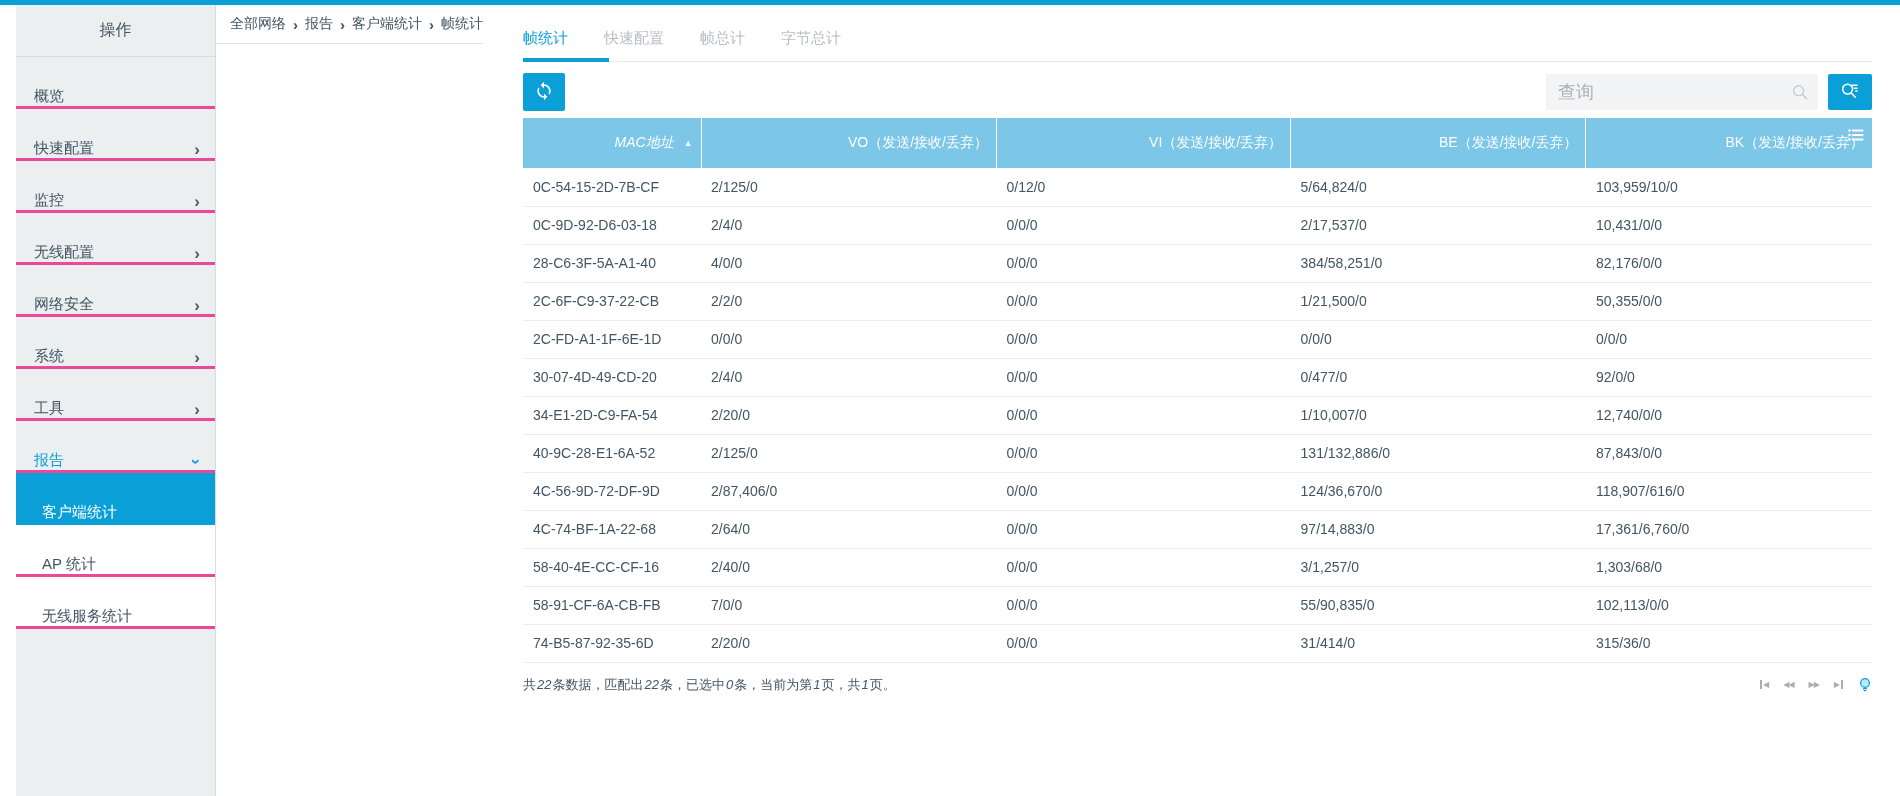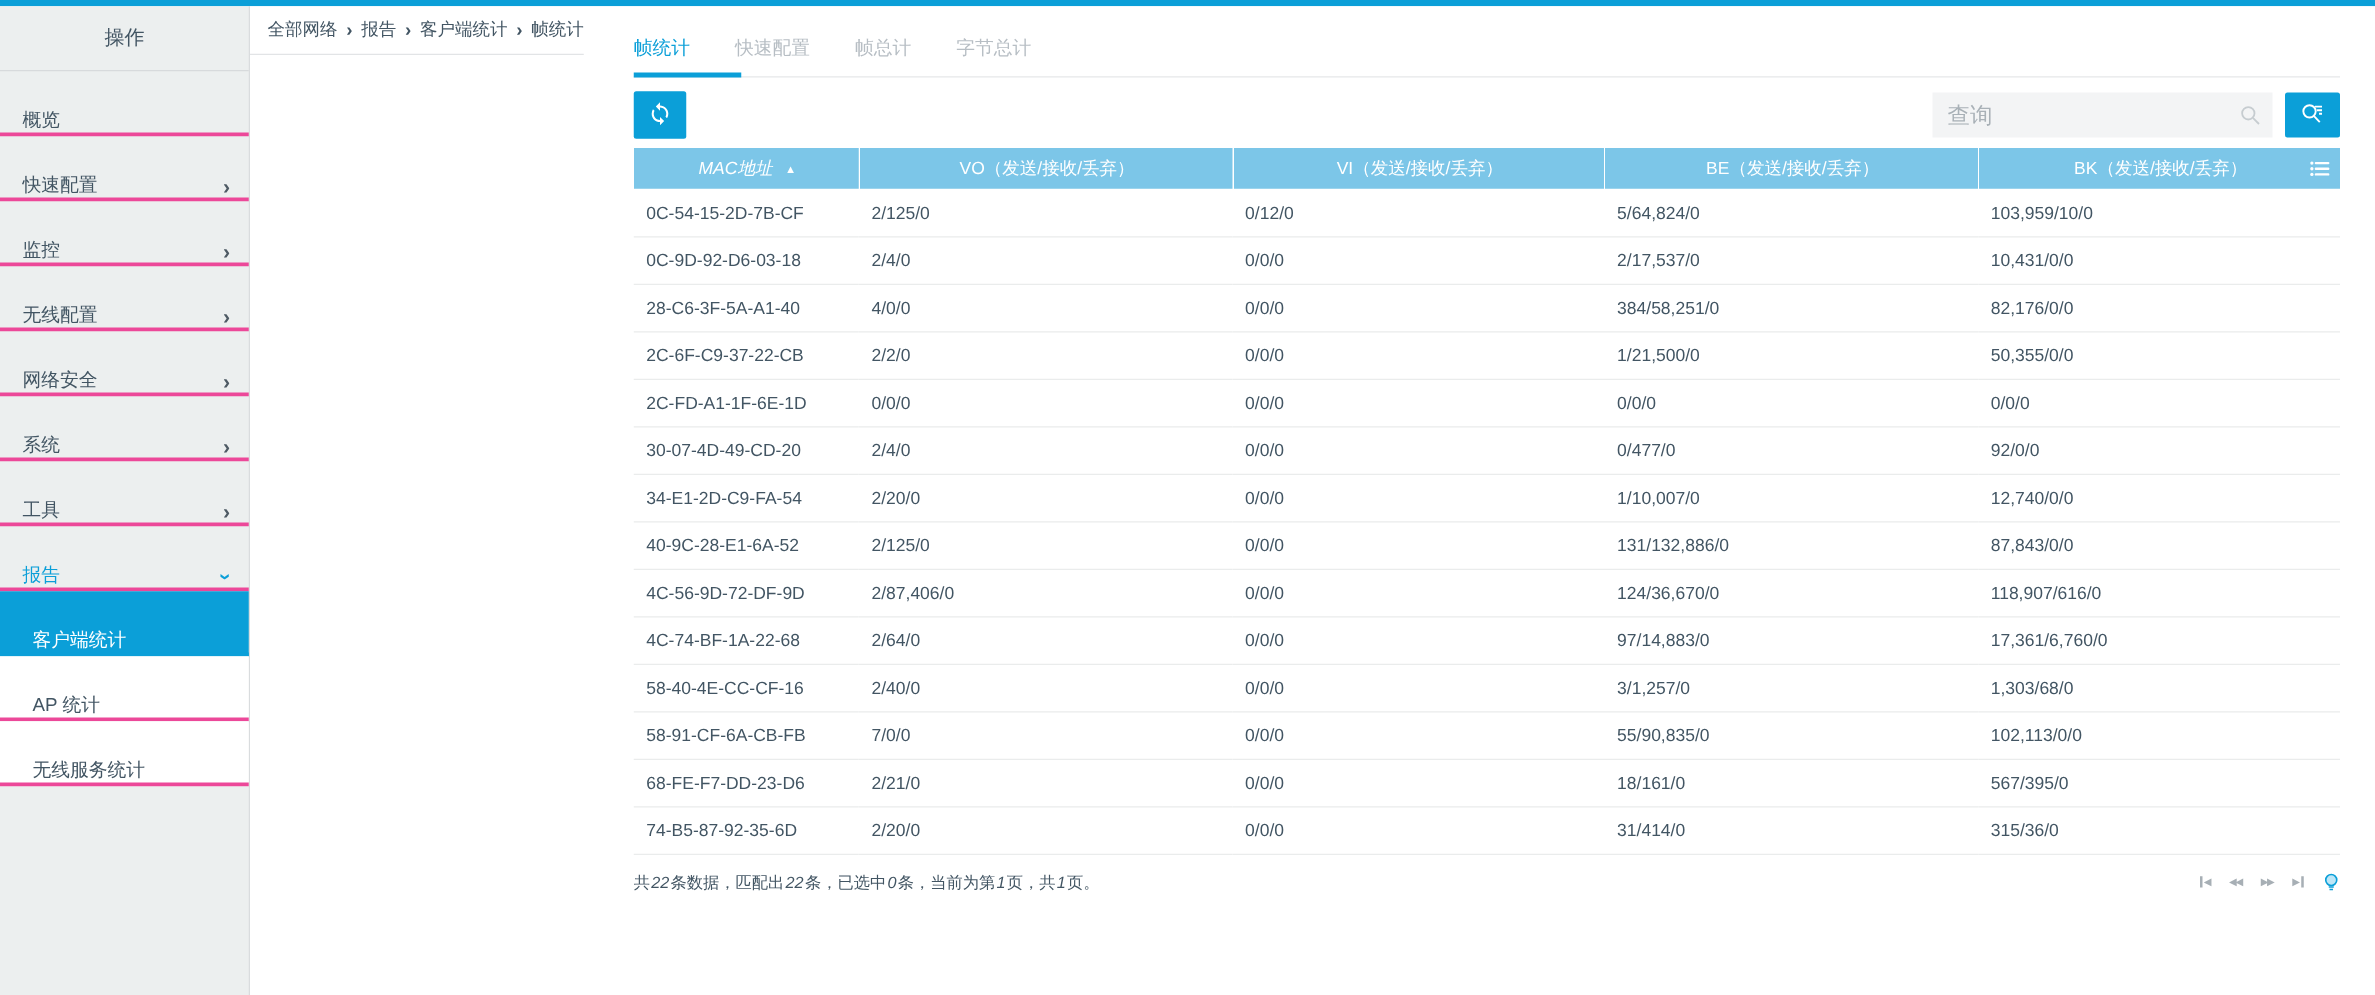--- a/index.html
+++ b/index.html
@@ -6,21 +6,21 @@
     --accent:#0B9FD8;
     --header:#7CC6E8;
     --text:#425563;
     --sbbg:#ECEFEF;
   }
   *{box-sizing:border-box;}
   html,body{margin:0;padding:0;}
   body{font-family:"Liberation Sans","DejaVu Sans",sans-serif;background:#fff;color:var(--text);}
   .app{width:1900px;height:796px;overflow:hidden;position:relative;background:#fff;}
   .topstrip{height:5px;background:var(--accent);}
-  .layout{display:flex;height:791px;}
+  .layout{display:flex;height:791px;padding-left:16px;}
 
   
   .sidebar{width:200px;flex:0 0 200px;background:var(--sbbg);border-right:1px solid #D9DCDE;}
   .sb-title{height:52px;display:flex;align-items:center;justify-content:center;font-size:16px;color:var(--text);border-bottom:1px solid #D7DADC;}
   .sb-item{height:52px;display:flex;align-items:flex-end;justify-content:space-between;padding:0 15px 0 18px;font-size:15px;color:var(--text);border-bottom:3px solid #ec4899;cursor:pointer;}
   .sb-item .chev{font-size:17px;font-weight:700;color:#4E5A64;line-height:1;}
   .sb-item.expanded{color:var(--accent);}
   .sb-item.expanded .chev{color:var(--accent);transform:rotate(90deg);}
   .sb-sub .sb-item{background:#fff;padding-left:26px;justify-content:flex-start;}
   .sb-sub .sb-item.active{background:var(--accent);color:#fff;border-bottom-color:var(--accent);}
@@ -41,21 +41,21 @@
   .toolbar{display:flex;align-items:center;margin-top:11px;}
   .btn-refresh{width:42px;height:38px;background:var(--accent);border:none;border-radius:2px;display:flex;align-items:center;justify-content:center;cursor:pointer;padding:0;}
   .spacer{flex:1;}
   .searchbox{position:relative;width:272px;height:36px;background:#F3F4F5;}
   .searchbox input{width:100%;height:100%;border:none;background:transparent;padding:0 36px 0 12px;font-size:18px;color:var(--text);font-family:inherit;outline:none;}
   .searchbox input::placeholder{color:#A9B1B7;}
   .searchbox .mag{position:absolute;right:9px;top:9px;pointer-events:none;}
   .btn-adv{width:44px;height:36px;background:var(--accent);border:none;border-radius:2px;margin-left:10px;display:flex;align-items:center;justify-content:center;cursor:pointer;padding:0;}
 
   table{width:100%;border-collapse:collapse;table-layout:fixed;margin-top:7px;}
-  thead th{background:var(--header);color:#fff;font-weight:400;font-size:14px;text-align:center;height:33px;padding:0 8px 0 10px;position:relative;cursor:pointer;white-space:nowrap;}
+  thead th{background:var(--header);color:#fff;font-weight:400;font-size:14px;text-align:right;height:50px;padding:0 8px 0 10px;position:relative;cursor:pointer;white-space:nowrap;}
   thead th + th{border-left:1px solid rgba(255,255,255,.55);}
   thead th.mac-col{font-style:italic;}
   .sort-arrow{font-size:9px;margin-left:10px;font-style:normal;vertical-align:1px;}
   .col-chooser{position:absolute;right:8px;top:10px;cursor:pointer;line-height:0;}
   tbody td{height:38px;padding:0 8px 0 10px;font-size:14px;color:var(--text);border-bottom:1px solid #EAECEC;white-space:nowrap;overflow:hidden;background:#fff;}
 
   .tfooter{display:flex;justify-content:space-between;align-items:center;margin-top:13px;font-size:13px;color:var(--text);gap:26px;}
   .summary i{font-style:italic;margin:0 1px;}
   .pager{display:flex;align-items:center;gap:14px;color:#A7AFB5;}
   .pg{display:inline-flex;align-items:center;cursor:pointer;line-height:0;}
@@ -271,27 +271,20 @@
                 <td>1,303/68/0</td>
               </tr>
               <tr>
                 <td>58-91-CF-6A-CB-FB</td>
                 <td>7/0/0</td>
                 <td>0/0/0</td>
                 <td>55/90,835/0</td>
                 <td>102,113/0/0</td>
               </tr>
               <tr>
-                <td>68-FE-F7-DD-23-D6</td>
-                <td>2/21/0</td>
-                <td>0/0/0</td>
-                <td>18/161/0</td>
-                <td>567/395/0</td>
-              </tr>
-              <tr>
                 <td>74-B5-87-92-35-6D</td>
                 <td>2/20/0</td>
                 <td>0/0/0</td>
                 <td>31/414/0</td>
                 <td>315/36/0</td>
               </tr>
             </tbody>
         </table>
 
         <div class="tfooter">

